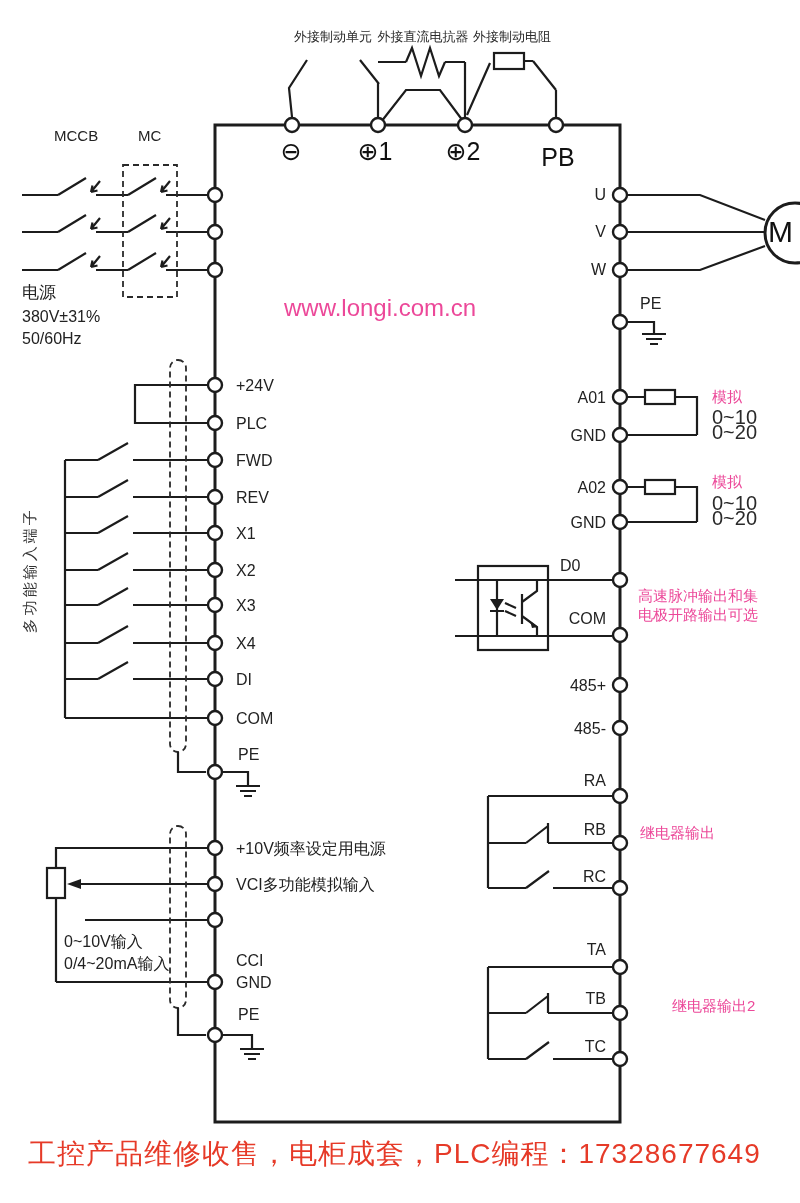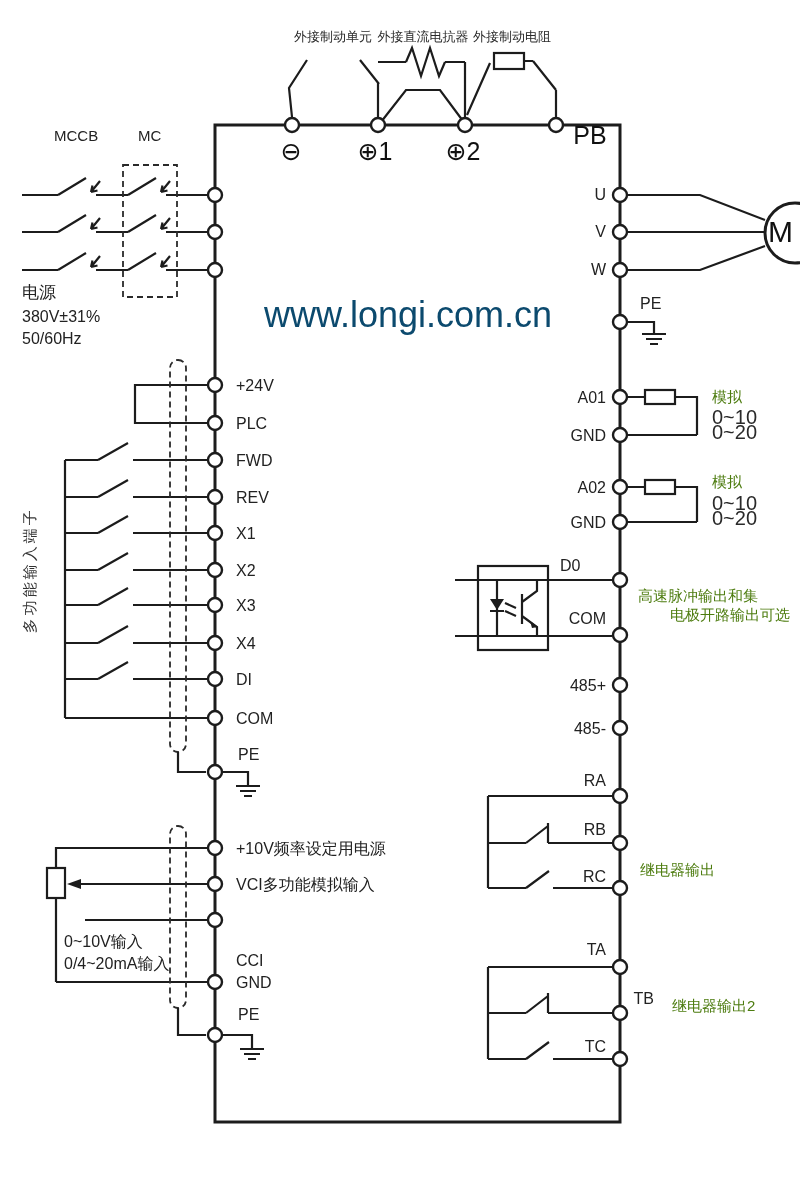--- a/index.html
+++ b/index.html
@@ -9,24 +9,24 @@
   .w{stroke:#1c1c1c;stroke-width:2.2;fill:none;}
   .bx{stroke:#1c1c1c;stroke-width:3;fill:none;}
   .t{stroke:#1c1c1c;stroke-width:2.4;fill:#fff;}
   .dash{stroke:#2a2a2a;stroke-width:1.8;fill:none;stroke-dasharray:6 4;}
   .blk{fill:#1c1c1c;stroke:none;}
   .lbl{position:absolute;font-size:16px;color:#222;white-space:nowrap;line-height:1.1;}
   .c{text-align:center;}
   .r{text-align:right;}
   .big{font-size:25px;color:#111;}
   .sm{font-size:13px;color:#2a2a2a;}
-  .note{font-size:15px;color:#4d7c0f;}
+  .note{font-size:15px;color:#ec4899;}
   .note2{font-size:20px;color:#2a2a2a;}
   .title{font-size:25px;color:#3e3e3e;letter-spacing:3px;}
-  .site{font-size:36px;color:#0c4a6e;}
+  .site{font-size:24px;color:#ec4899;margin-left:20px;}
   .footer{font-size:28px;color:#e63a28;letter-spacing:1px;}
   .vlab{transform:rotate(-90deg);font-size:15px;letter-spacing:3px;color:#333;}
   .m{font-size:30px;color:#111;}
 </style>
 </head>
 <body>
 
 <div id="stage">
 
 <svg id="wires" width="800" height="1203" viewBox="0 0 800 1203">
@@ -176,21 +176,21 @@
   </g>
 </svg>
 
 <div class="lbl sm c" style="left:290px;top:30px;width:86px;">外接制动单元</div>
 <div class="lbl sm c" style="left:376px;top:30px;width:94px;">外接直流电抗器</div>
 <div class="lbl sm c" style="left:472px;top:30px;width:80px;">外接制动电阻</div>
 
 <div class="lbl big c" style="left:276px;top:138px;width:30px;">⊖</div>
 <div class="lbl big c" style="left:352px;top:138px;width:46px;">⊕1</div>
 <div class="lbl big c" style="left:440px;top:138px;width:46px;">⊕2</div>
-<div class="lbl big c" style="left:536px;top:122px;width:44px;margin-left:32px;">PB</div>
+<div class="lbl big c" style="left:536px;top:144px;width:44px;">PB</div>
 
 <div class="lbl" style="left:54px;top:128px;font-size:15px;">MCCB</div>
 <div class="lbl" style="left:138px;top:128px;font-size:15px;">MC</div>
 <div class="lbl" style="left:22px;top:284px;font-size:17px;">电源</div>
 <div class="lbl" style="left:22px;top:308px;">380V±31%</div>
 <div class="lbl" style="left:22px;top:330px;">50/60Hz</div>
 
 <div class="lbl site" style="left:264px;top:295px;">www.longi.com.cn</div>
 
 <div class="lbl vlab c" style="left:-88px;top:562px;width:236px;">多功能输入端子</div>
@@ -228,29 +228,30 @@
 <div class="lbl note2" style="left:712px;top:421px;">0~20</div>
 <div class="lbl r" style="left:546px;top:479px;width:60px;">A02</div>
 <div class="lbl r" style="left:546px;top:514px;width:60px;">GND</div>
 <div class="lbl note" style="left:712px;top:474px;">模拟</div>
 <div class="lbl note2" style="left:712px;top:492px;">0~10</div>
 <div class="lbl note2" style="left:712px;top:507px;">0~20</div>
 
 <div class="lbl" style="left:560px;top:557px;">D0</div>
 <div class="lbl r" style="left:546px;top:610px;width:60px;">COM</div>
 <div class="lbl note" style="left:638px;top:588px;">高速脉冲输出和集</div>
-<div class="lbl note" style="left:638px;top:607px;margin-left:32px;">电极开路输出可选</div>
+<div class="lbl note" style="left:638px;top:607px;">电极开路输出可选</div>
 
 <div class="lbl r" style="left:546px;top:677px;width:60px;">485+</div>
 <div class="lbl r" style="left:546px;top:720px;width:60px;">485-</div>
 
 <div class="lbl r" style="left:546px;top:772px;width:60px;">RA</div>
 <div class="lbl r" style="left:546px;top:821px;width:60px;">RB</div>
 <div class="lbl r" style="left:546px;top:868px;width:60px;">RC</div>
-<div class="lbl note" style="left:640px;top:825px;margin-top:37px;">继电器输出</div>
+<div class="lbl note" style="left:640px;top:825px;">继电器输出</div>
 
 <div class="lbl r" style="left:546px;top:941px;width:60px;">TA</div>
-<div class="lbl r" style="left:546px;top:990px;width:60px;margin-left:48px;">TB</div>
+<div class="lbl r" style="left:546px;top:990px;width:60px;">TB</div>
 <div class="lbl r" style="left:546px;top:1038px;width:60px;">TC</div>
 <div class="lbl note" style="left:672px;top:998px;">继电器输出2</div>
 
+<div class="lbl footer" style="left:28px;top:1139px;">工控产品维修收售，电柜成套，PLC编程：17328677649</div>
 
 </div>
 
 </body></html>

